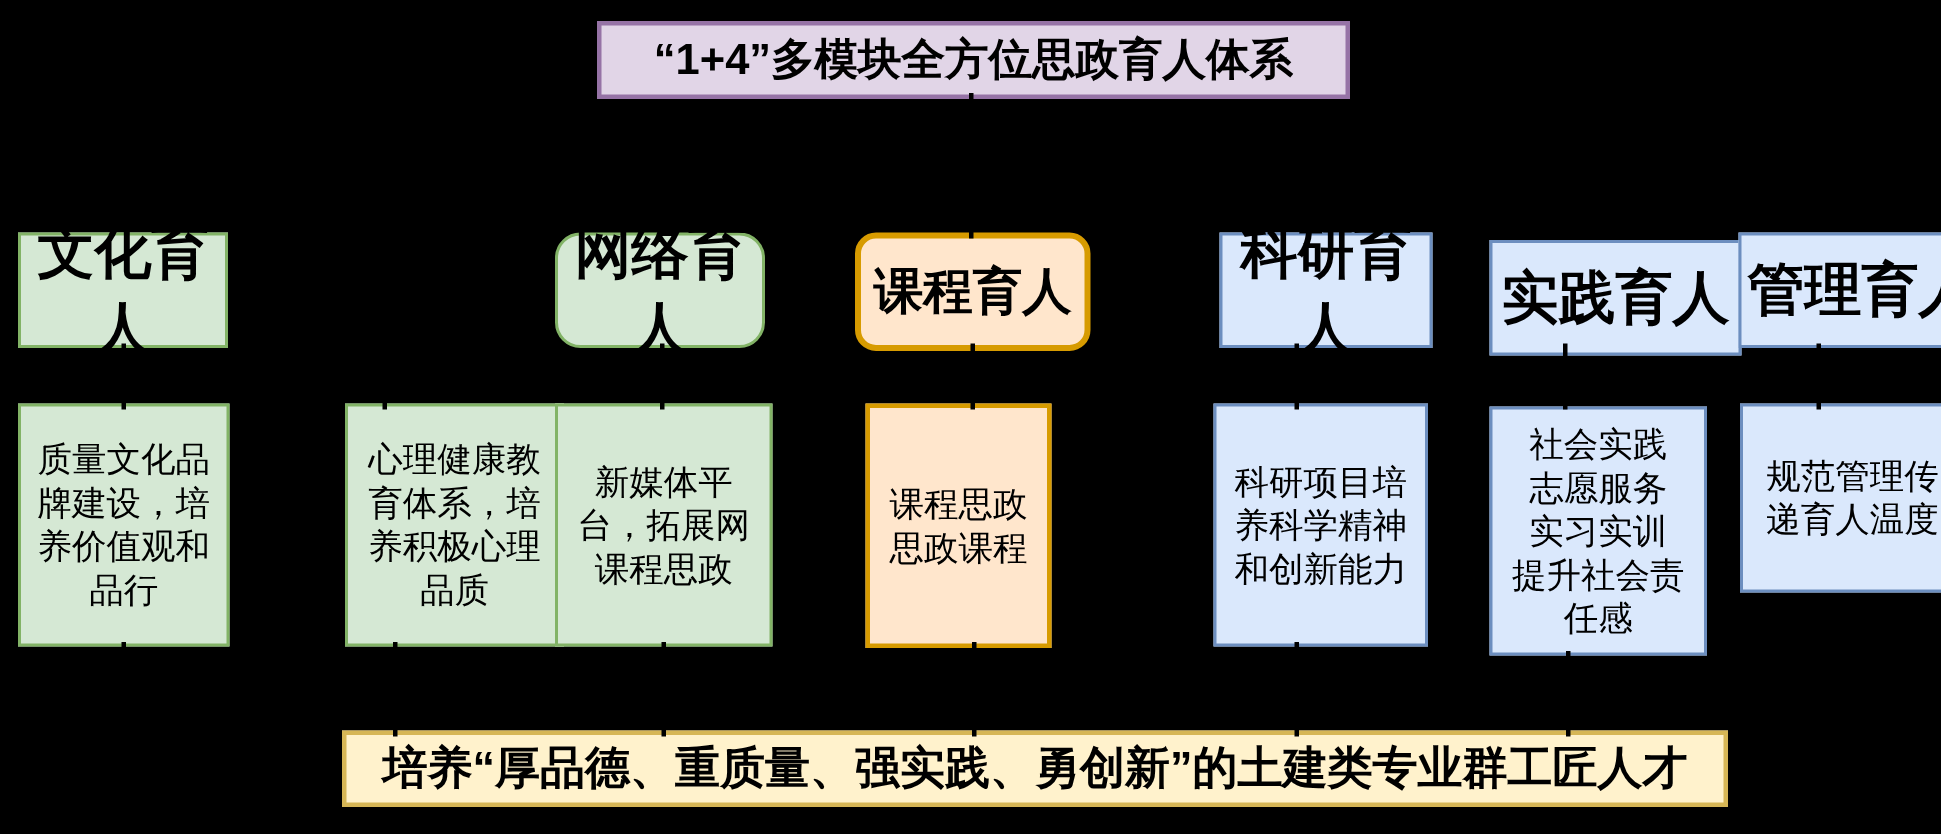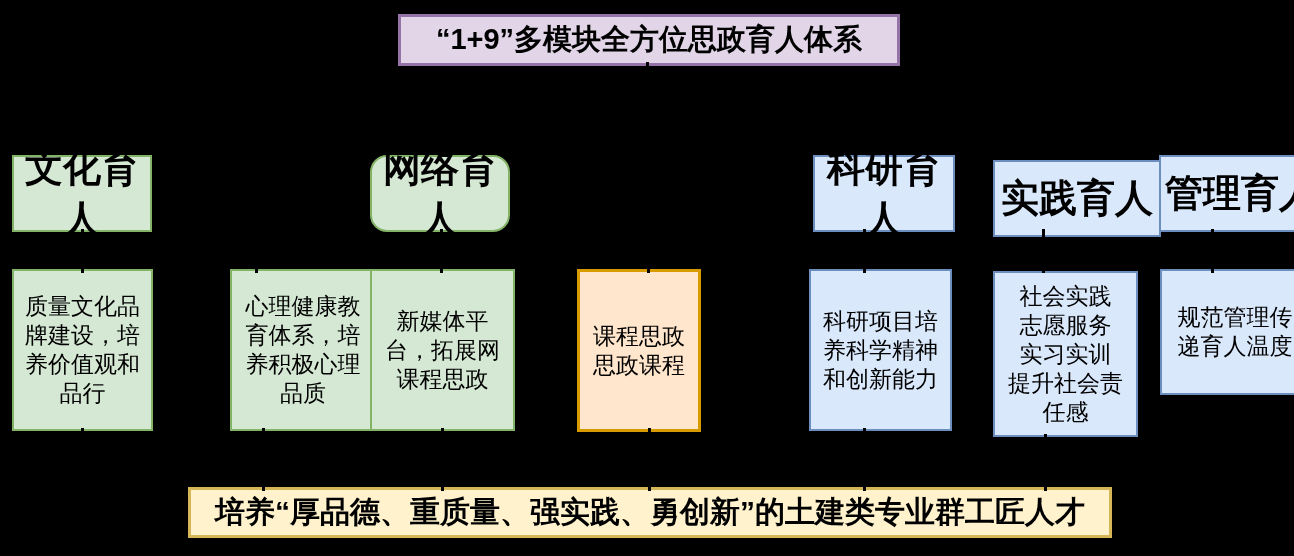--- a/index.html
+++ b/index.html
@@ -13,39 +13,39 @@
   }
   .box{
     position:absolute;
     display:flex;align-items:center;justify-content:center;
     text-align:center;box-sizing:border-box;
     z-index:1;
   }
   .green {background:var(--green-fill);  border:2px solid var(--green-stroke);}
   .blue  {background:var(--blue-fill);   border:2px solid var(--blue-stroke);margin-left:20px;}
   .purple{background:var(--purple-fill); border:3px solid var(--purple-stroke);}
-  .yellow{background:var(--yellow-fill); border:3px solid var(--yellow-stroke);}
+  .yellow{background:var(--yellow-fill); border:3px solid var(--yellow-stroke);margin-left:40px;}
   .orange{background:var(--orange-fill); border:3px solid var(--orange-stroke);}
   .orange.rounded{border-width:4px;border-radius:14px;}
   .title-text{font-size:29px;font-weight:700;}
   .header-text{font-size:38px;font-weight:700;}
   .curriculum-header-text{font-size:33px;font-weight:700;}
   .desc-text{font-size:23px;line-height:29px;white-space:pre-line;font-weight:400;}
   .footer-text{font-size:30px;font-weight:700;}
   .conn{
     position:absolute;width:3px;background:#000;z-index:3;
   }
 </style>
 </head>
 <body>
 
 <div class="canvas">
 
   <div class="box purple" style="left:398px;top:14px;width:502px;height:52px;">
-    <span class="title-text">“1+9”多模块全方位思政育人体系</span>
+    <span class="title-text">“1+4”多模块全方位思政育人体系</span>
   </div>
 
   <div class="conn" style="left:646px;top:62px;height:97px"></div>
 
   <div class="conn" style="left:81px;top:229px;height:44px"></div>
   <div class="conn" style="left:255px;top:229px;height:44px"></div>
   <div class="conn" style="left:440px;top:229px;height:44px"></div>
   <div class="conn" style="left:647px;top:229px;height:44px"></div>
   <div class="conn" style="left:863px;top:229px;height:44px"></div>
   <div class="conn" style="left:1042px;top:229px;height:44px"></div>
@@ -57,20 +57,23 @@
   <div class="conn" style="left:648px;top:428px;height:63px"></div>
   <div class="conn" style="left:863px;top:428px;height:63px"></div>
   <div class="conn" style="left:1044px;top:434px;height:57px"></div>
   <div class="conn" style="left:1213px;top:428px;height:24px"></div>
 
   <div class="box green" style="left:12px;top:155px;width:140px;height:77px;">
     <span class="header-text">文化育人</span>
   </div>
   <div class="box green" style="left:370px;top:155px;width:140px;height:77px;border-radius:17px;">
     <span class="header-text">网络育人</span>
+  </div>
+  <div class="box orange rounded" style="left:570px;top:155px;width:157px;height:79px;">
+    <span class="curriculum-header-text">课程育人</span>
   </div>
   <div class="box blue" style="left:793px;top:155px;width:142px;height:77px;">
     <span class="header-text">科研育人</span>
   </div>
   <div class="box blue" style="left:973px;top:160px;width:168px;height:77px;">
     <span class="header-text">实践育人</span>
   </div>
   <div class="box blue" style="left:1139px;top:155px;width:164px;height:77px;">
     <span class="header-text">管理育人</span>
   </div>

